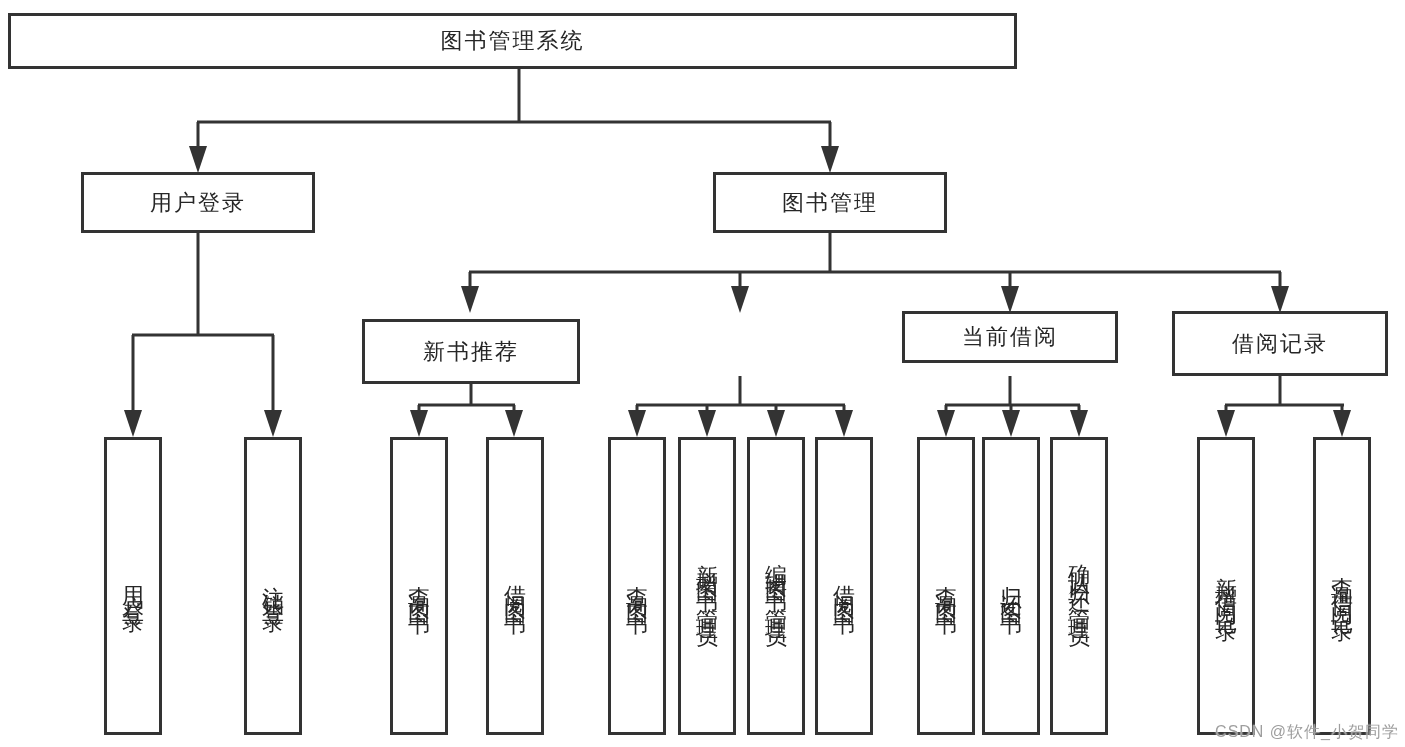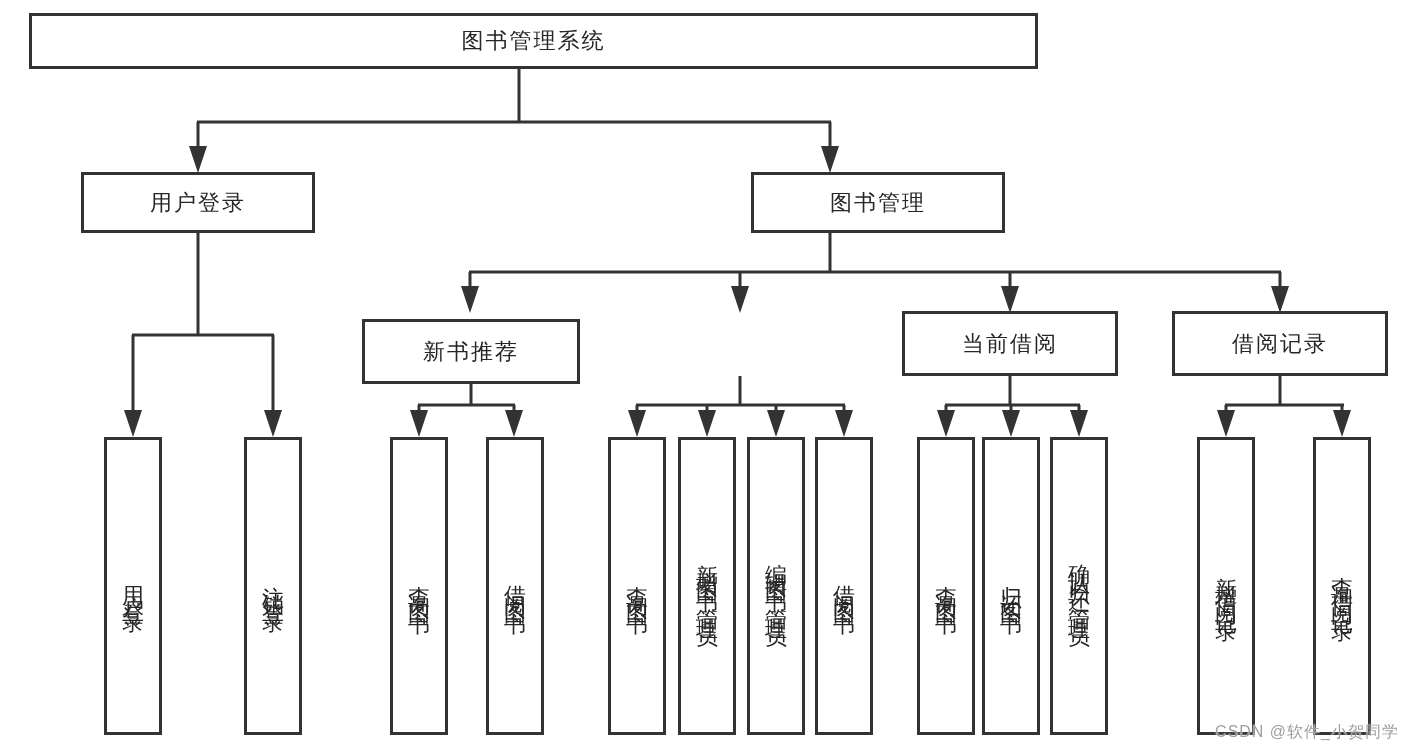--- a/index.html
+++ b/index.html
@@ -47,35 +47,35 @@
       <polygon points="767,410 785,410 776,437"></polygon>
       <polygon points="835,410 853,410 844,437"></polygon>
       <polygon points="937,410 955,410 946,437"></polygon>
       <polygon points="1002,410 1020,410 1011,437"></polygon>
       <polygon points="1070,410 1088,410 1079,437"></polygon>
       <polygon points="1217,410 1235,410 1226,437"></polygon>
       <polygon points="1333,410 1351,410 1342,437"></polygon>
     </g>
   </svg>
 
-  <div class="node h" style="left:29px;top:13px;width:1009px;height:56px">
+  <div class="node h" style="left:8px;top:13px;width:1009px;height:56px">
     <span class="lbl">图书管理系统</span>
   </div>
 
   <div class="node h" style="left:81px;top:172px;width:234px;height:61px">
     <span class="lbl">用户登录</span>
   </div>
-  <div class="node h" style="left:751px;top:172px;width:254px;height:61px">
+  <div class="node h" style="left:713px;top:172px;width:234px;height:61px">
     <span class="lbl">图书管理</span>
   </div>
 
   <div class="node h" style="left:362px;top:319px;width:218px;height:65px">
     <span class="lbl">新书推荐</span>
   </div>
-  <div class="node h" style="left:902px;top:311px;width:216px;height:65px">
+  <div class="node h" style="left:902px;top:311px;width:216px;height:52px">
     <span class="lbl">当前借阅</span>
   </div>
   <div class="node h" style="left:1172px;top:311px;width:216px;height:65px">
     <span class="lbl">借阅记录</span>
   </div>
 
   <div class="node v" style="left:104px;top:437px;width:58px;height:298px">
     <span class="lbl">用户登录</span>
   </div>
   <div class="node v" style="left:244px;top:437px;width:58px;height:298px">

